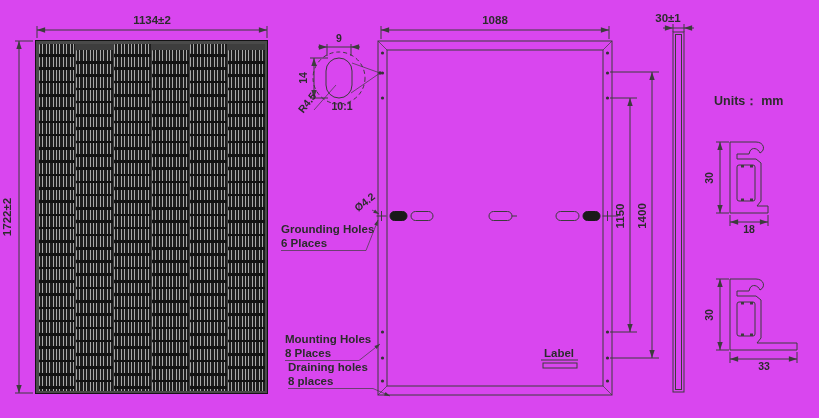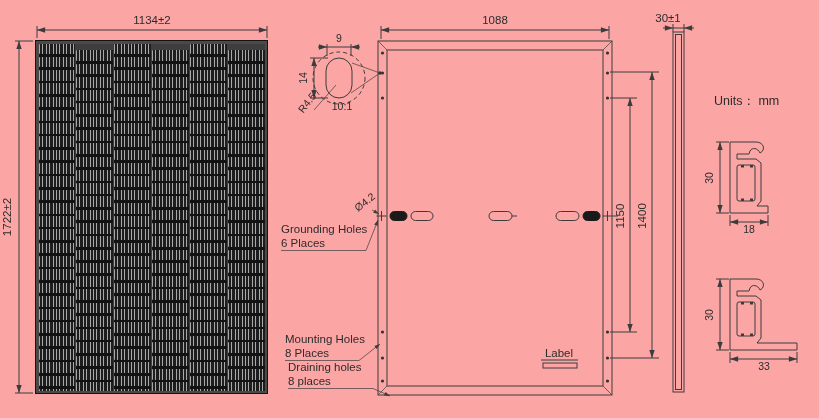--- a/index.html
+++ b/index.html
@@ -1,17 +1,17 @@
 <!DOCTYPE html>
 <html><head>
 <meta charset="utf-8">
 <style>
   html,body{margin:0;padding:0;background:#fff;}
-  .canvas{position:relative;width:819px;height:418px;background:#fca5a5;overflow:hidden;
-          font-family:"Liberation Sans",sans-serif;}
+  .canvas{position:relative;width:819px;height:418px;background:#d946ef;overflow:hidden;
+          font-family:"Liberation Sans",sans-serif;font-weight:bold;}
   
   .panel-frame{position:absolute;left:35px;top:40px;width:233px;height:354px;
                box-sizing:border-box;border:1px solid #141414;background:#4a4a4a;padding:2.5px;}
   .panel-inner{width:100%;height:100%;background:#3e3e3e;display:flex;gap:1.6px;overflow:hidden;}
   .pv-col{flex:1;display:flex;flex-direction:column;gap:2.6px;background:#121212;}
   .pv-col.offset{margin-top:6.8px;}
   .pv-cell{flex:none;height:10.7px;border-radius:1px;
            background:repeating-linear-gradient(90deg,#a8a8a8 0 1px,#1e1e1e 1px 3.4px);}
   
   #drawing{position:absolute;left:0;top:0;}

